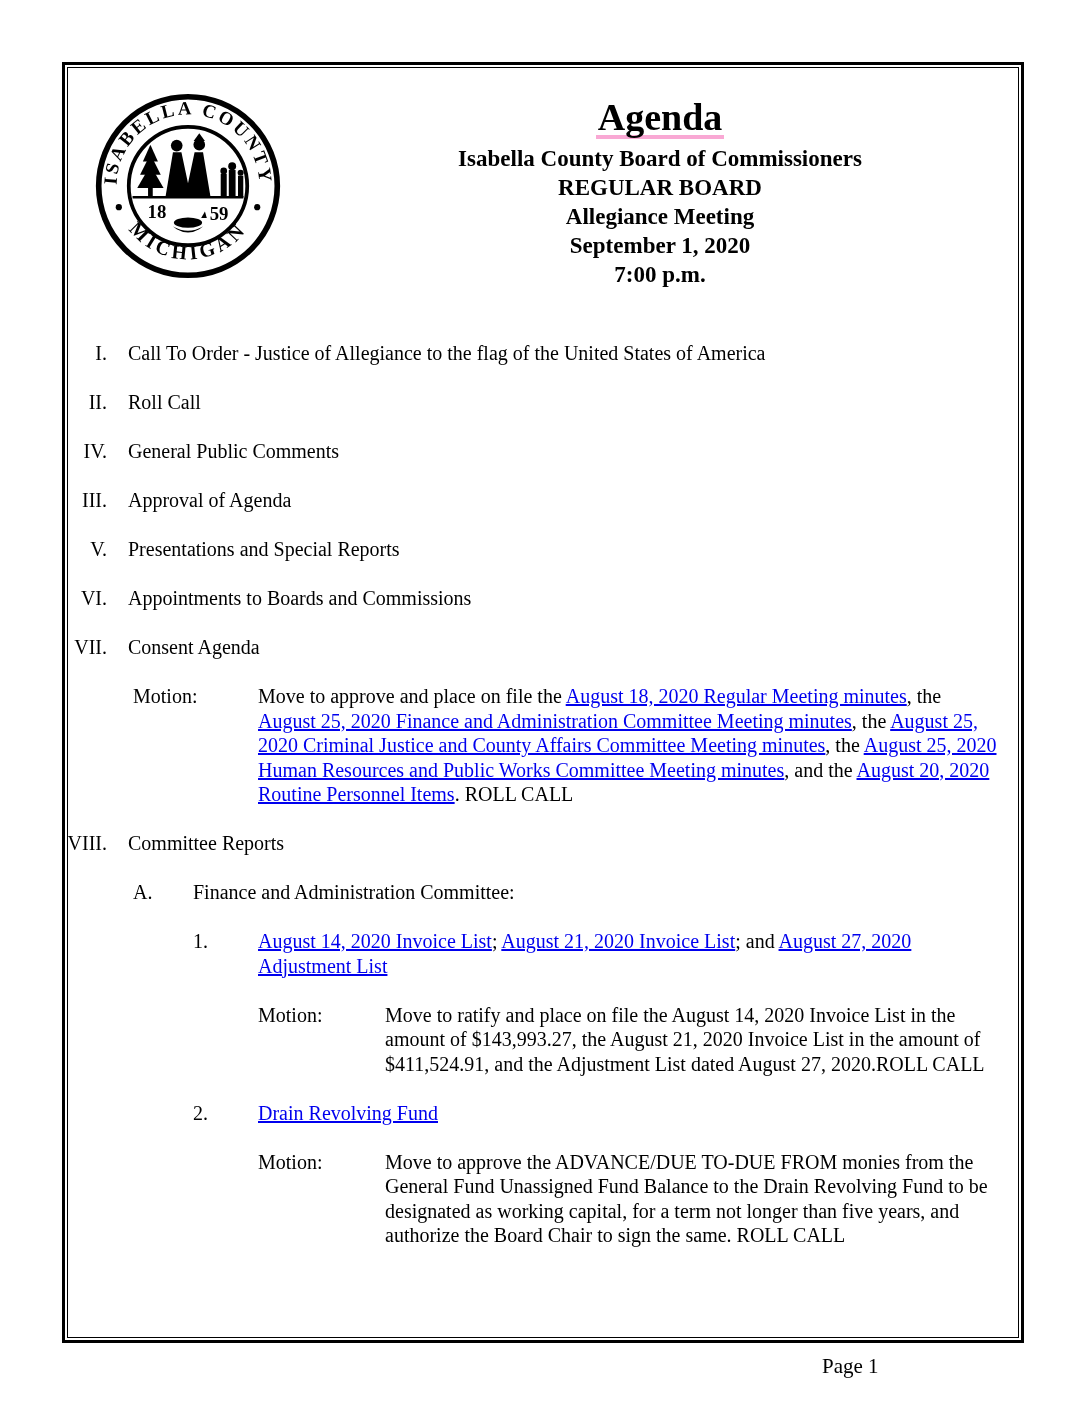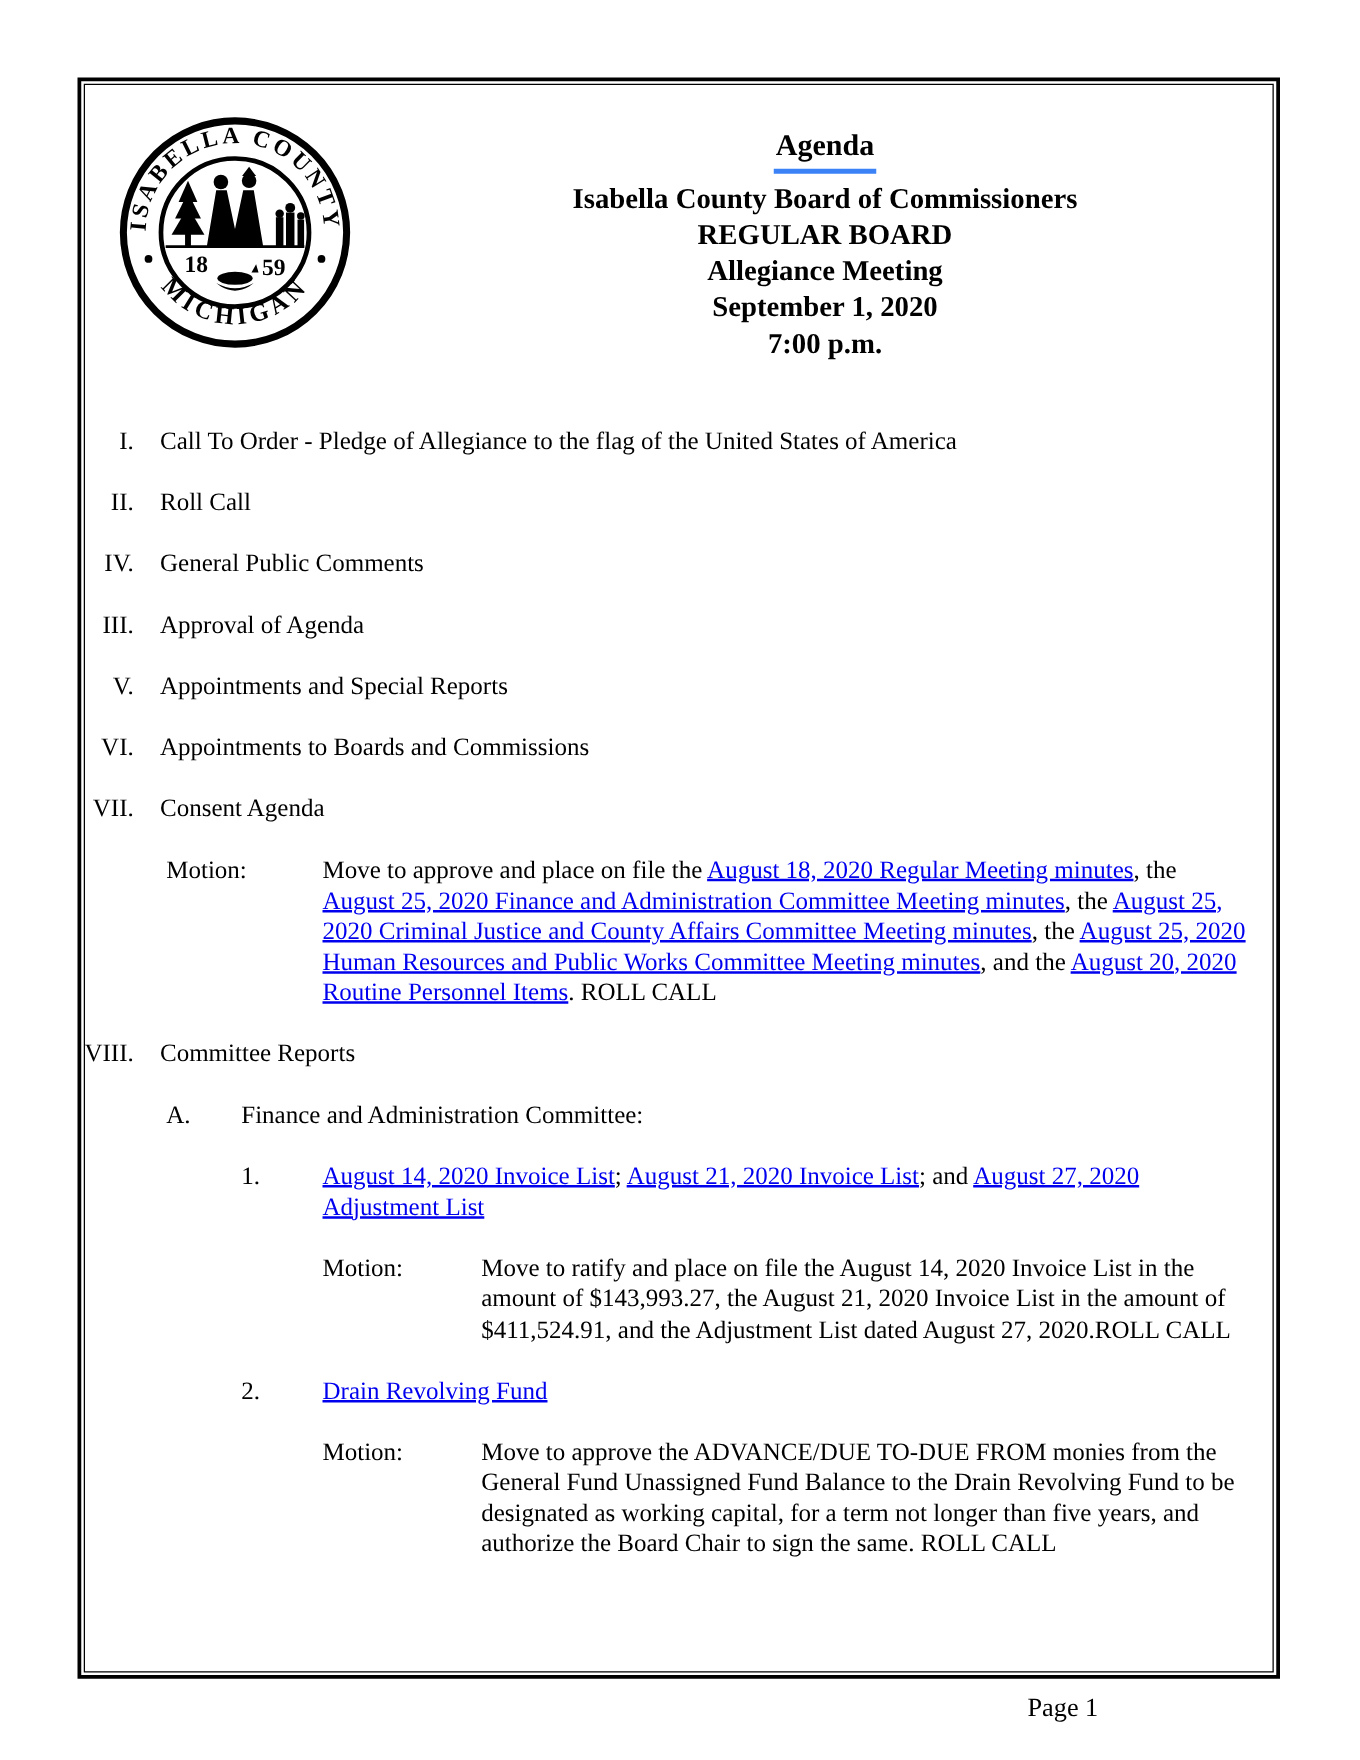--- a/index.html
+++ b/index.html
@@ -21,22 +21,22 @@
   }
   
   .seal{position:absolute;left:94px;top:92px;width:188px;height:188px;}
   .seal text{font-family:"Liberation Serif",serif;font-weight:bold;fill:#000;}
   
   .header-block{
     position:absolute;left:340px;top:100px;width:640px;
     text-align:center;font-weight:bold;
   }
   .header-title{
-    font-size:24px;line-height:34px;display:inline-block;
-    border-bottom:4px solid #3b82f6;padding:0 2px 1px 2px;margin-bottom:5px;
+    font-size:38px;line-height:34px;display:inline-block;
+    border-bottom:4px solid #f9a8d4;padding:0 2px 1px 2px;margin-bottom:5px;
   }
   .header-line{font-size:23px;line-height:29px;}
   
   .doc-body{
     position:absolute;left:62px;top:341px;width:964px;
     font-size:20px;line-height:24.5px;
   }
   .ag-row{display:flex;margin:0 0 24.5px 0;}
   .ag-num{flex:0 0 45px;text-align:right;white-space:nowrap;}
   .ag-label{padding-left:21px;}
@@ -125,37 +125,37 @@
   <div class="header-line">REGULAR BOARD</div>
   <div class="header-line">Allegiance Meeting</div>
   <div class="header-line">September 1, 2020</div>
   <div class="header-line">7:00 p.m.</div>
 </div>
 
 <div class="doc-body">
 
   <div class="ag-row">
     <span class="ag-num">I.</span>
-    <span class="ag-label">Call To Order - Pledge of Allegiance to the flag of the United States of America</span>
+    <span class="ag-label">Call To Order - Justice of Allegiance to the flag of the United States of America</span>
   </div>
   <div class="ag-row">
     <span class="ag-num">II.</span>
     <span class="ag-label">Roll Call</span>
   </div>
   <div class="ag-row">
     <span class="ag-num">IV.</span>
     <span class="ag-label">General Public Comments</span>
   </div>
   <div class="ag-row">
     <span class="ag-num">III.</span>
     <span class="ag-label">Approval of Agenda</span>
   </div>
   <div class="ag-row">
     <span class="ag-num">V.</span>
-    <span class="ag-label">Appointments and Special Reports</span>
+    <span class="ag-label">Presentations and Special Reports</span>
   </div>
   <div class="ag-row">
     <span class="ag-num">VI.</span>
     <span class="ag-label">Appointments to Boards and Commissions</span>
   </div>
   <div class="ag-row">
     <span class="ag-num">VII.</span>
     <span class="ag-label">Consent Agenda</span>
   </div>
 

